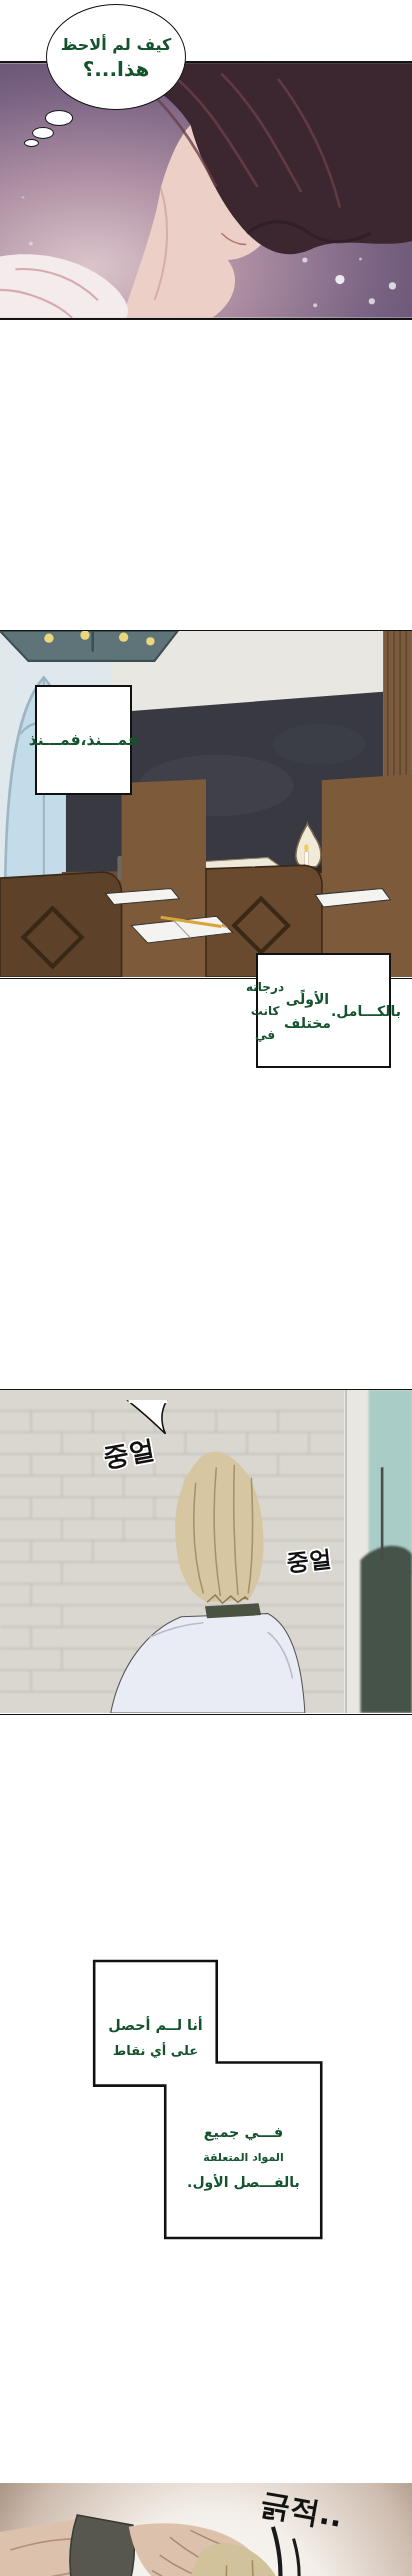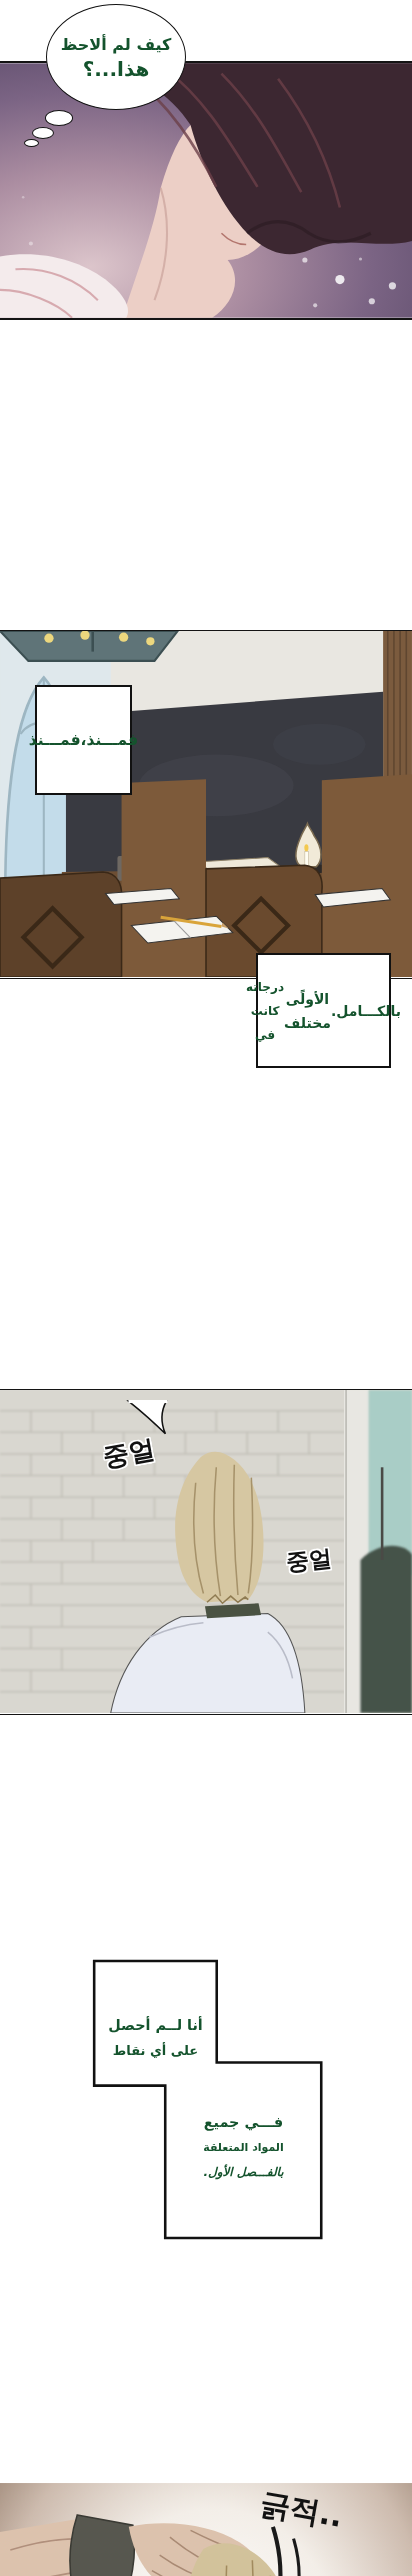--- a/index.html
+++ b/index.html
@@ -183,23 +183,23 @@
   <div class="sfx" style="left:286px;top:1545px;font-size:23px;transform:rotate(-6deg);">중얼</div>
 
   <svg class="abs" style="left:88px;top:1955px;z-index:4;" width="242" height="289" viewBox="0 0 470 560">
     <path d="M 12 11 H 250 V 208 H 453 V 549 H 150 V 253 H 12 Z" fill="#fff" stroke="#111" stroke-width="5"></path>
   </svg>
   <div class="abs" style="left:94px;top:1997px;width:123px;z-index:5;margin-top:16px;">
     <div class="ar" style="font-size:14.4px;line-height:25px;">أنا لــم أحصل</div>
     <div class="ar" style="font-size:13px;line-height:25px;">على أي نقاط</div>
   </div>
   <div class="abs" style="left:172px;top:2110px;width:143px;z-index:5;">
-    <div class="ar" style="font-size:14.4px;line-height:25px;">فـــي جميع</div>
+    <div class="ar" style="font-size:14.4px;line-height:25px;margin-top:10px;">فـــي جميع</div>
     <div class="ar" style="font-size:11px;line-height:25px;">المواد المتعلقة</div>
-    <div class="ar" style="font-size:12px;line-height:25px;font-style:italic;">بالفـــصل الأول.</div>
+    <div class="ar" style="font-size:14px;line-height:25px;">بالفـــصل الأول.</div>
   </div>
 
   <section class="panel borderless" style="top:2483px;height:461px;">
     <svg width="412" height="461" viewBox="0 0 800 895">
       <defs>
         <radialGradient id="g4" cx="52%" cy="36%" r="80%">
           <stop offset="0%" stop-color="#ffffff"></stop>
             <stop offset="38%" stop-color="#f3eee8"></stop>
           <stop offset="66%" stop-color="#cdbbae"></stop>
             <stop offset="86%" stop-color="#97806f"></stop>

